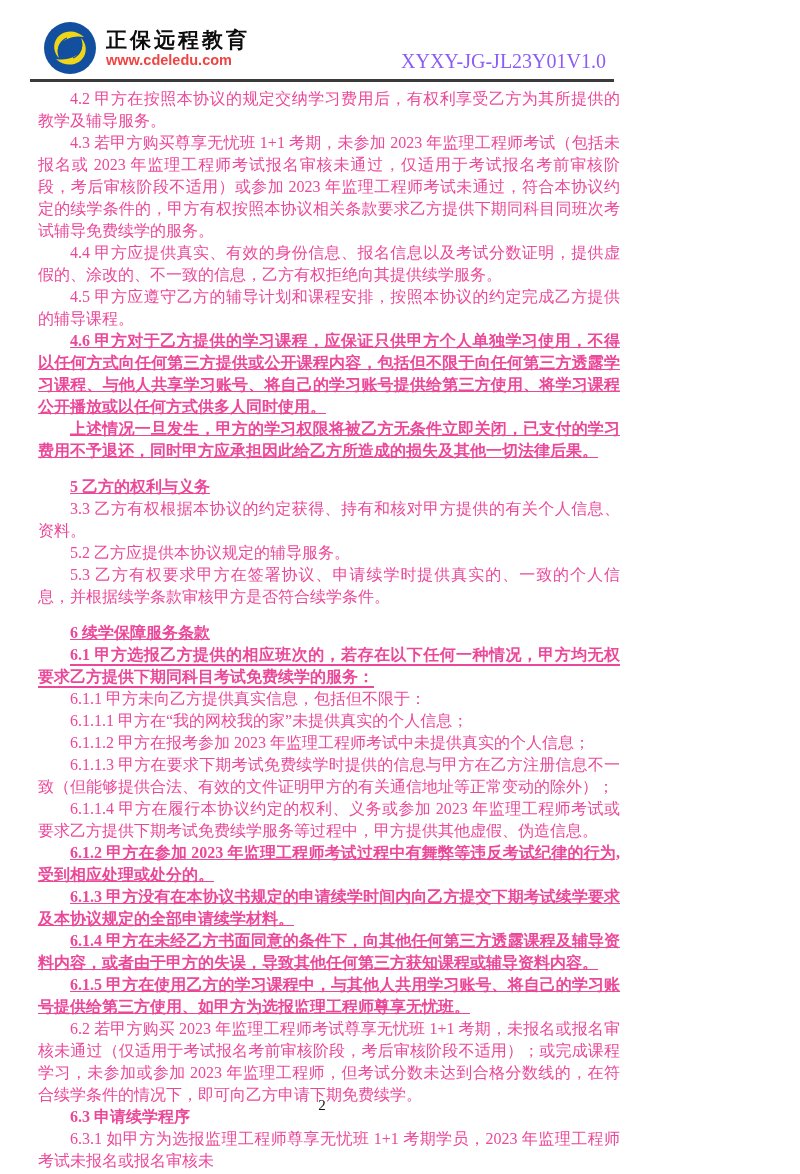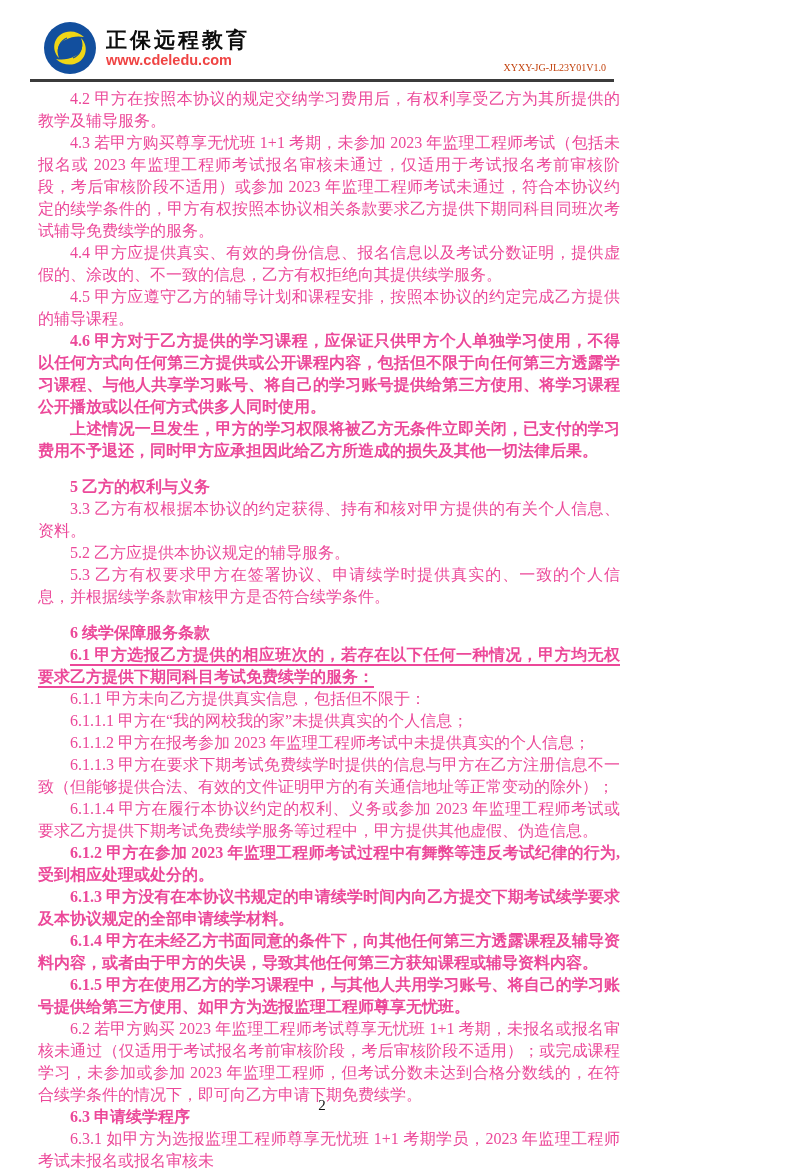--- a/index.html
+++ b/index.html
@@ -11,29 +11,29 @@
   .page { position:relative; width:644px; height:1174px; overflow:hidden; background:#fff; }
 
   
   .hdr { display:flex; justify-content:space-between; align-items:flex-end; padding:22px 38px 2px 44px; }
   .brand { display:flex; align-items:center; gap:10px; }
   .logo { width:52px; height:52px; display:block; }
   .logo svg { width:52px; height:52px; display:block; }
   .brand-text { display:flex; flex-direction:column; }
   .brand-name { font-family:"Liberation Sans", sans-serif; font-weight:bold; font-size:21px; letter-spacing:3px; color:#0d0d0d; line-height:1.2; }
   .brand-url  { font-family:"Liberation Sans", sans-serif; font-weight:bold; font-size:14.5px; color:#ef4444; line-height:1.2; }
-  .doc-code { font-size:10px; color:#c2410c; padding-bottom:1px; }
+  .doc-code { font-size:20px; color:#8b5cf6; padding-bottom:1px; }
   .rule { height:3px; background:#3b3b3b; margin:3px 30px 0 30px; }
 
   
   .doc-body { padding:6px 24px 0 38px; font-size:16px; line-height:22px; text-align:justify; color:#ec4899; }
   .para { margin:0; text-indent:2em; word-break:break-all; }
   .s-normal { font-weight:normal; }
-  .s-bold { font-weight:bold; }
-  .s-heading { font-weight:bold; margin-top:14px; }
+  .s-bold { font-weight:bold;text-decoration:underline; }
+  .s-heading { font-weight:bold; margin-top:14px;text-decoration:underline; }
   .s-heading-nogap { font-weight:bold; }
   .s-bold-underline { font-weight:bold; text-decoration:underline; text-underline-offset:4px; text-decoration-thickness:1.5px; }
 
   
   .ftr { position:absolute; bottom:60px; left:0; width:100%; text-align:center; font-size:15px; color:#111; }
 </style>
 </head>
 <body>
 
 <div class="page">

